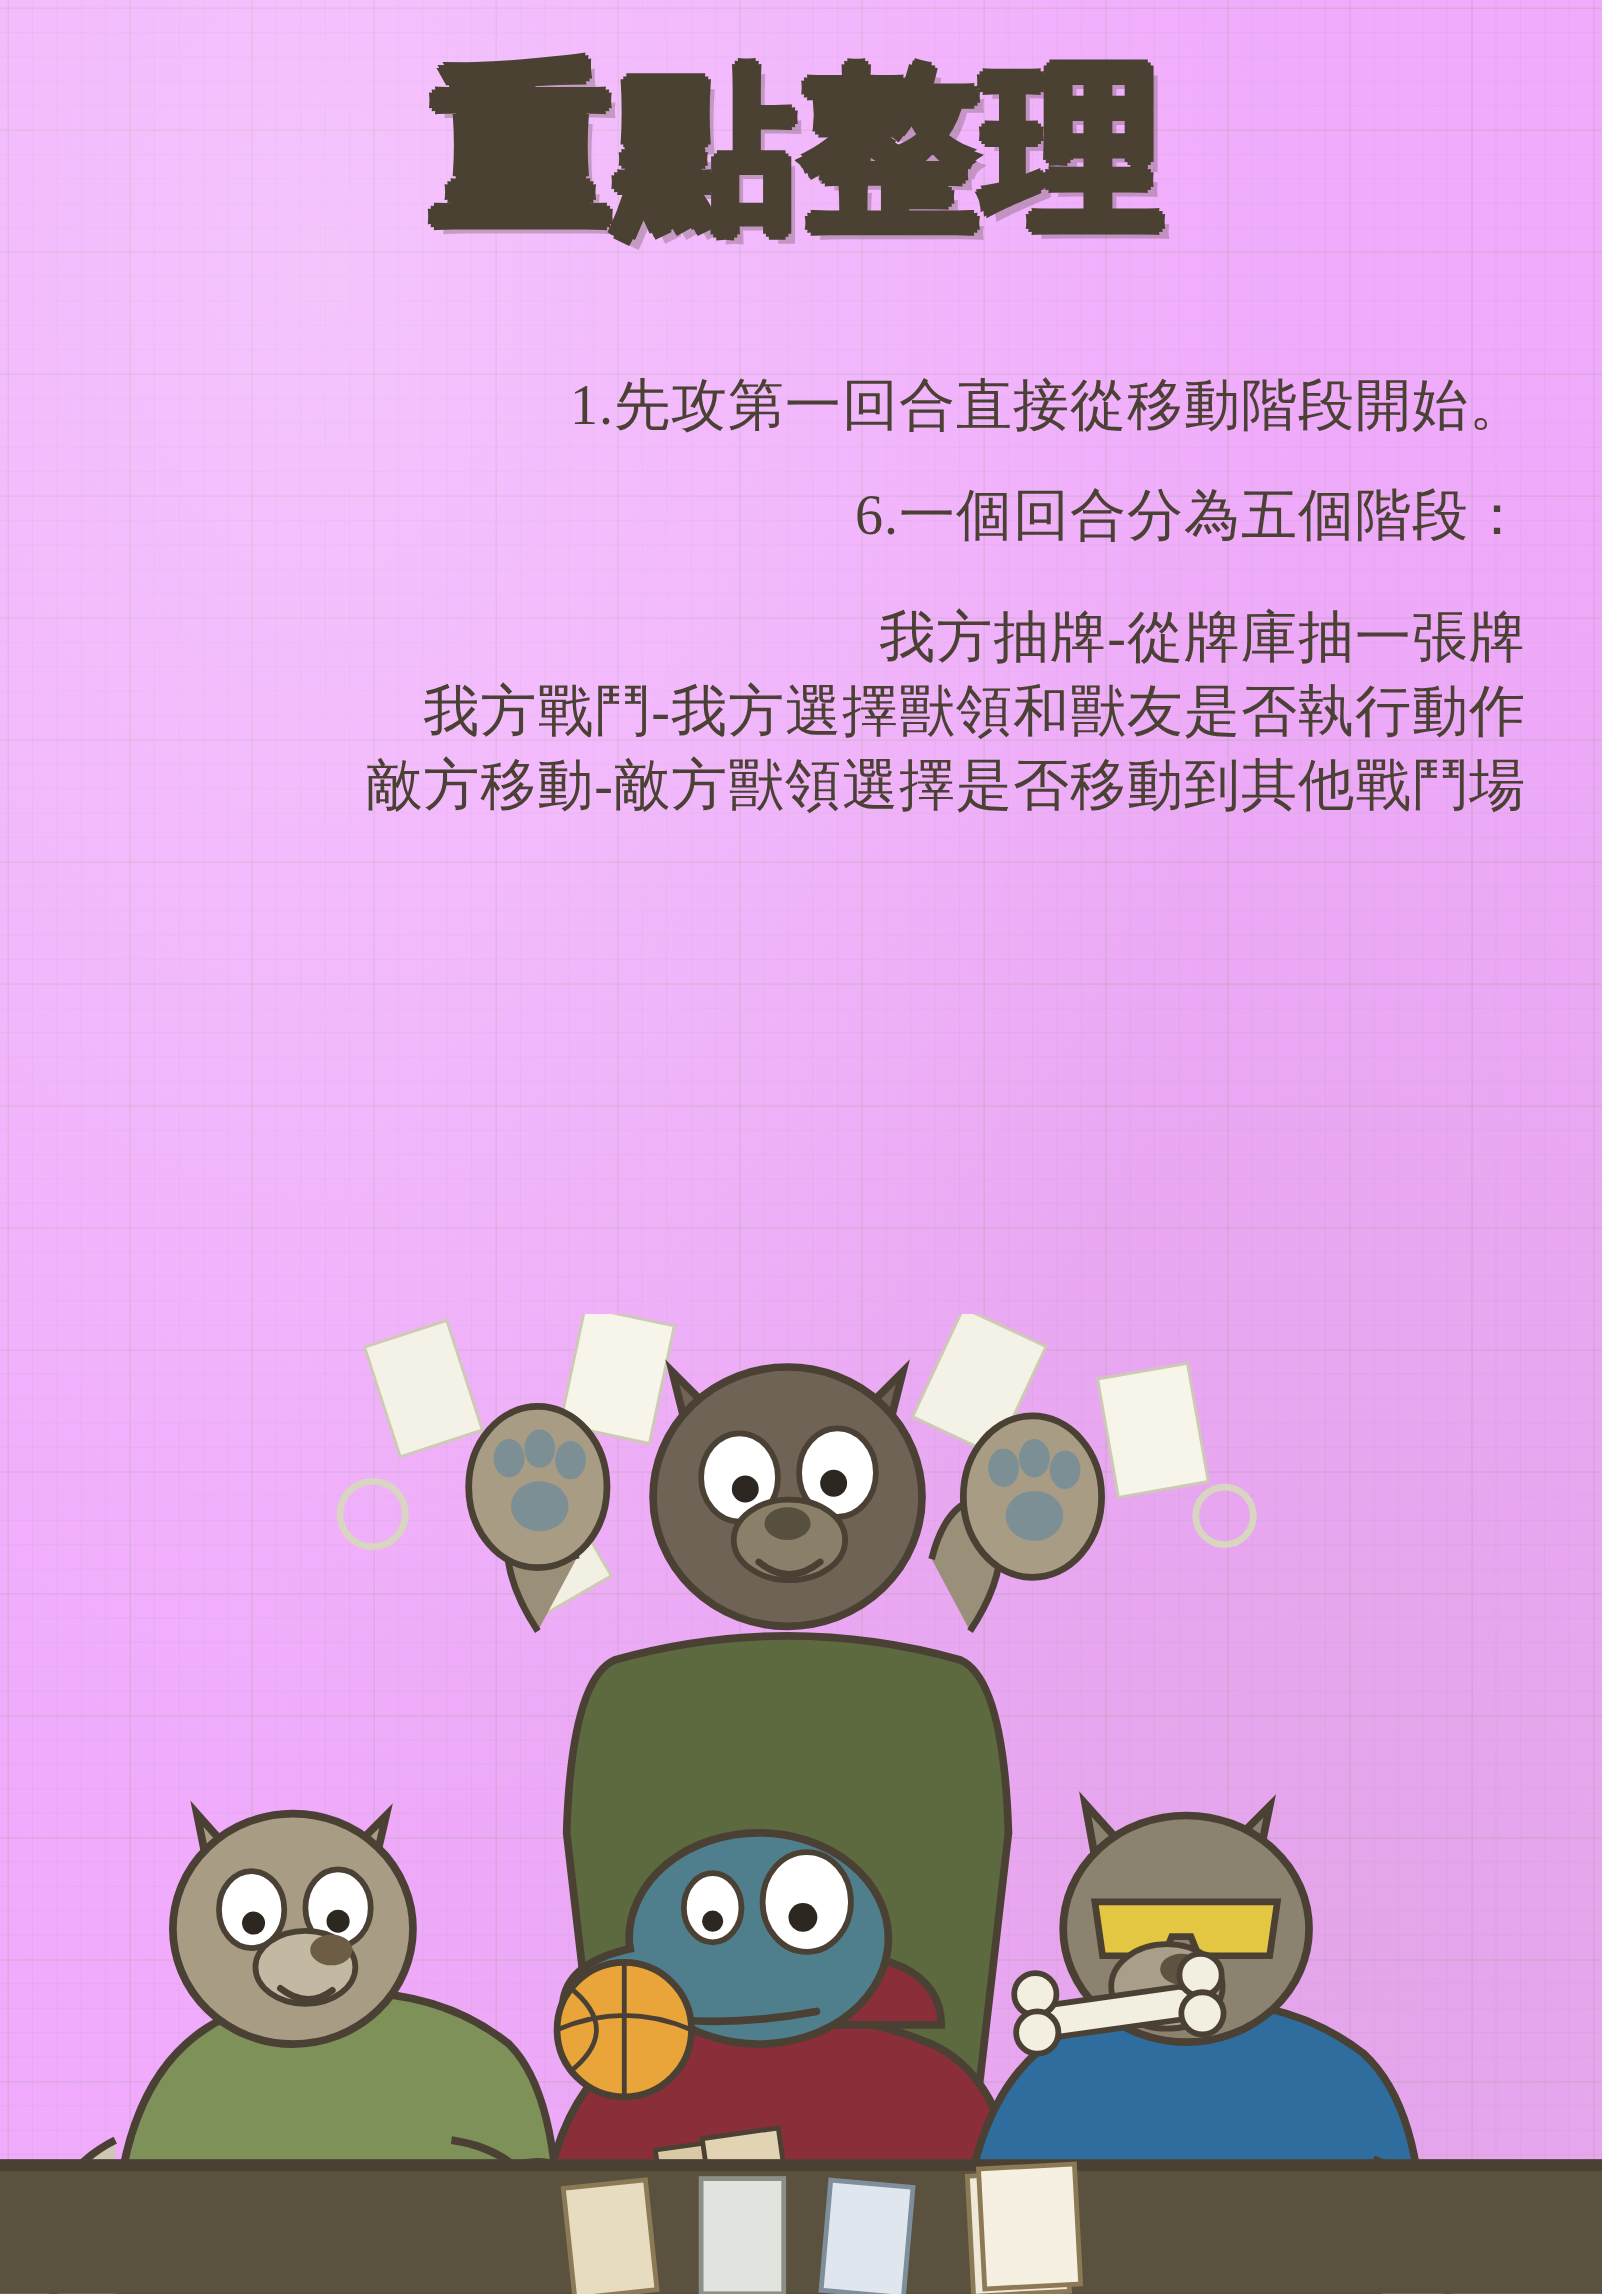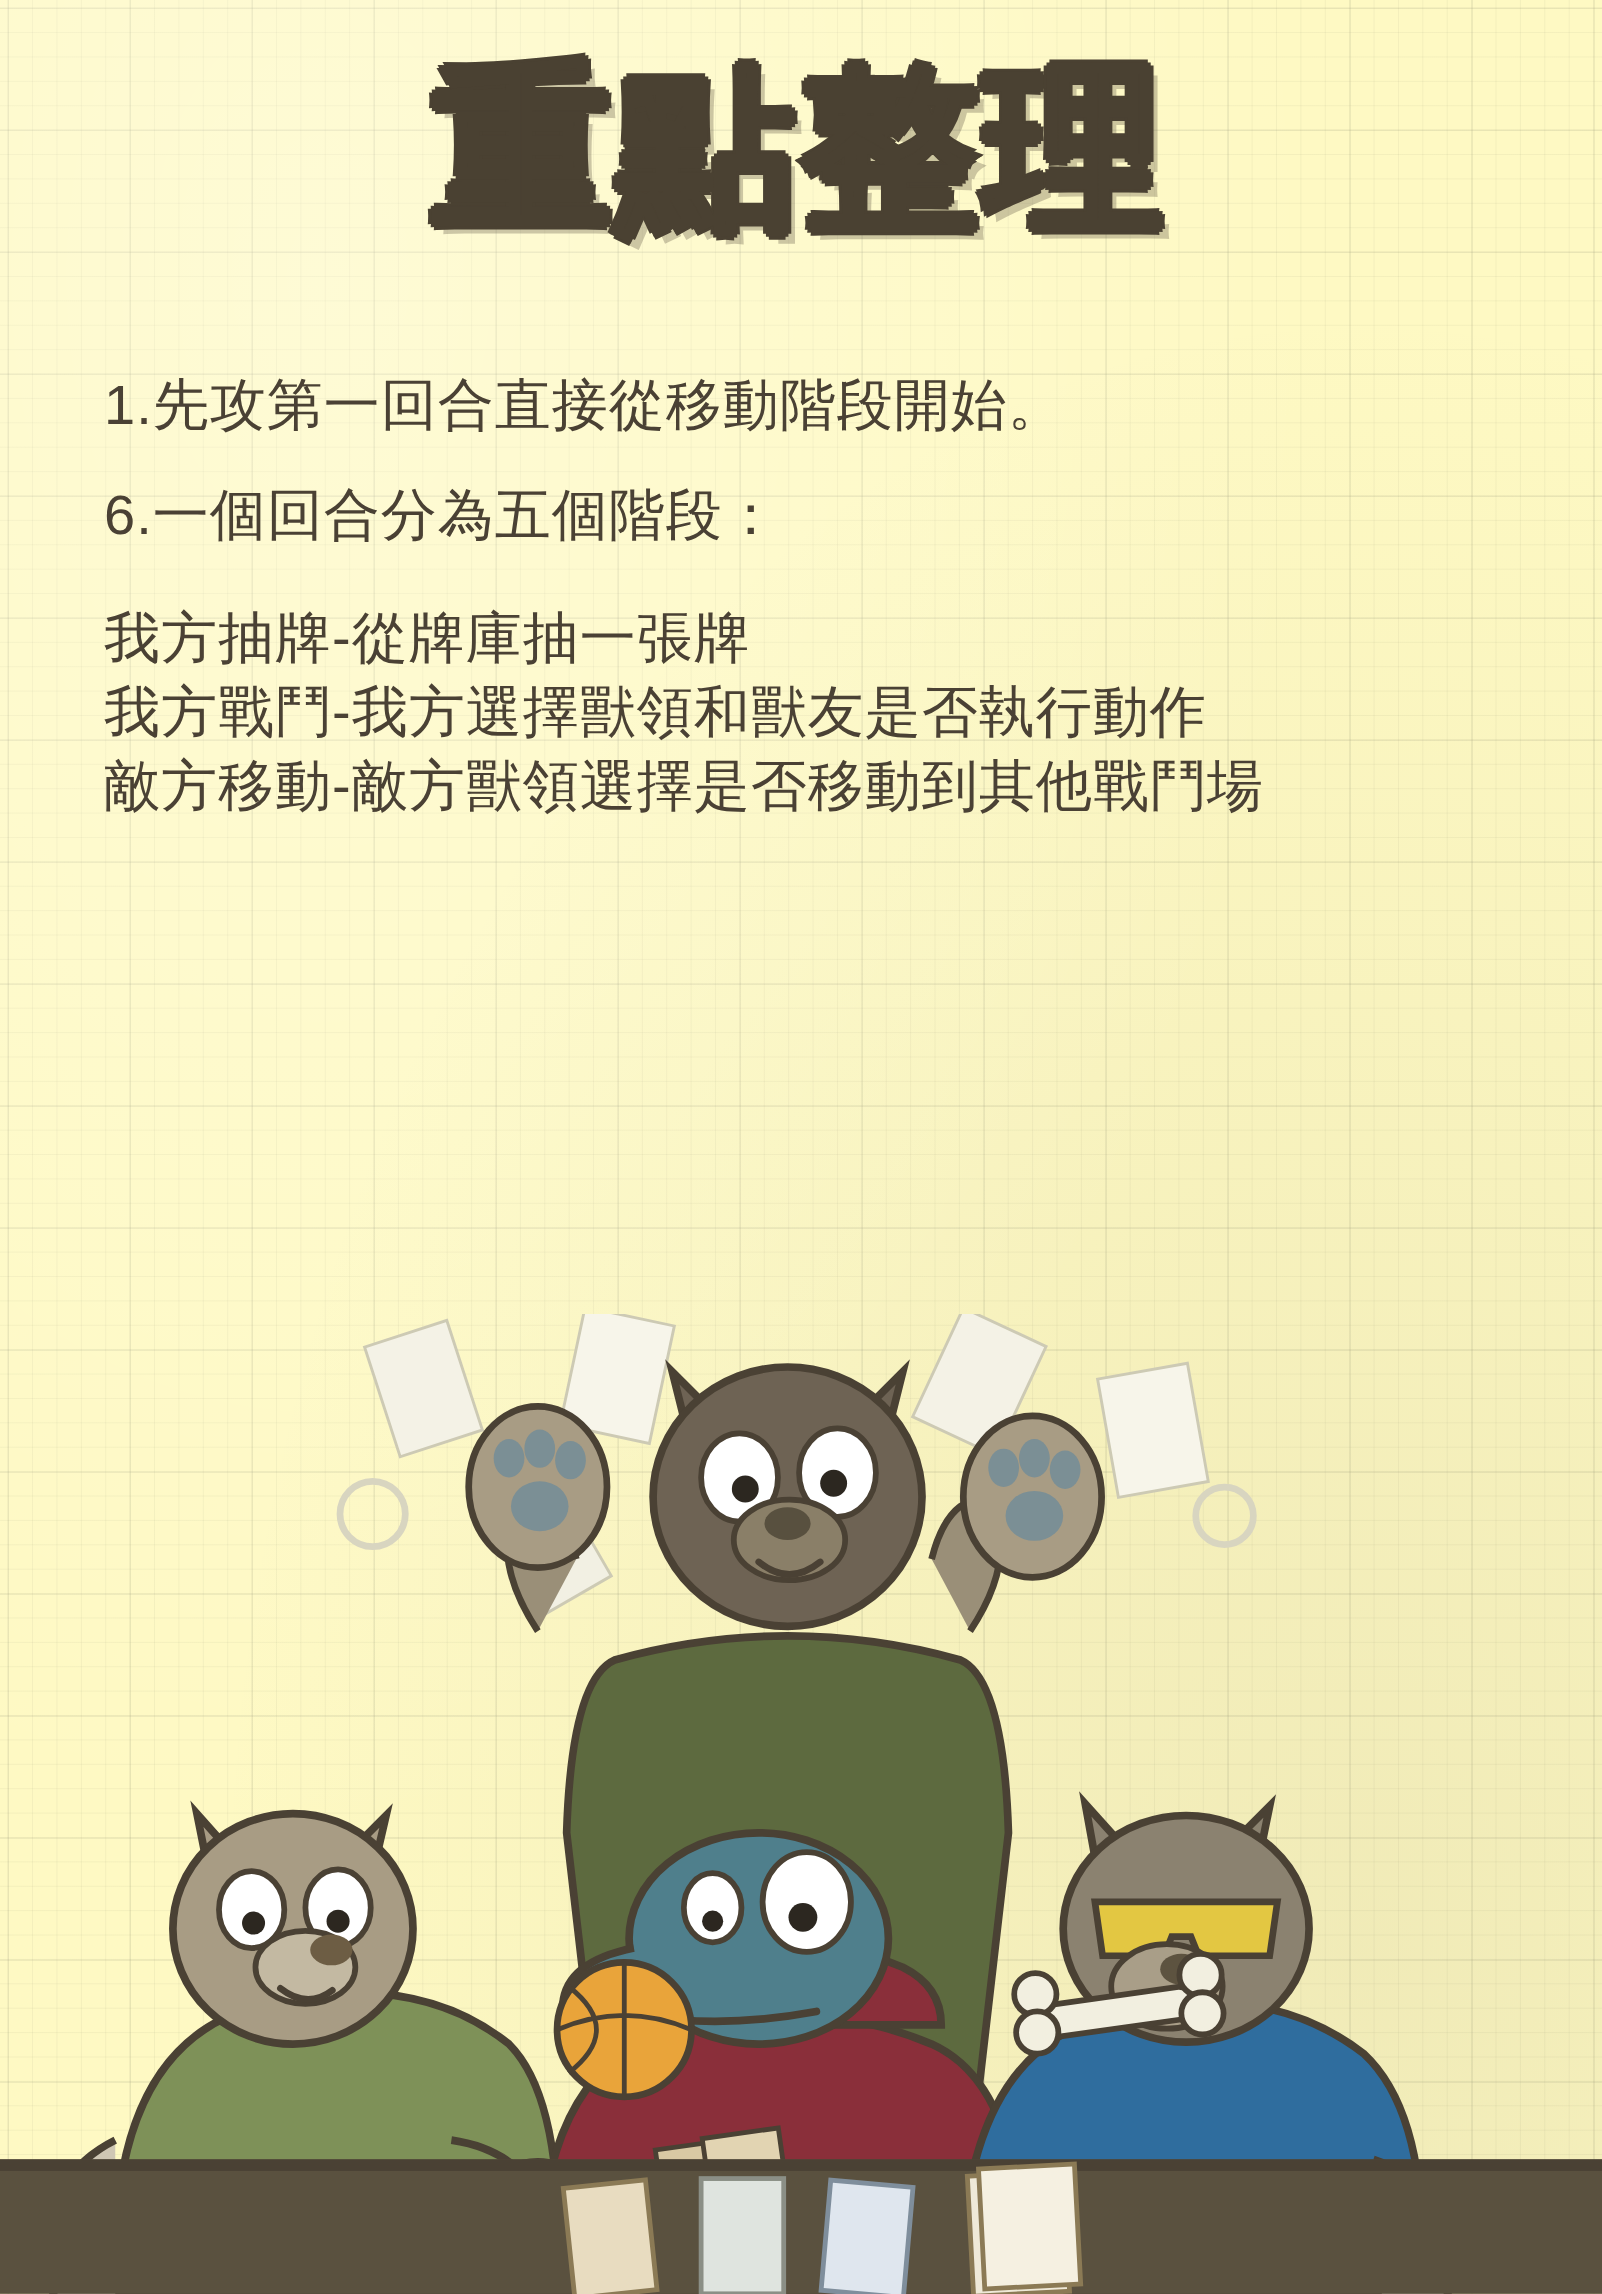--- a/index.html
+++ b/index.html
@@ -5,21 +5,21 @@
   html, body {
     margin: 0;
     padding: 0;
     background: #ffffff;
   }
   .page {
     position: relative;
     width: 1602px;
     height: 2294px;
     overflow: hidden;
-    background-color: #fef9c3;
+    background-color: #f0abfc;
     font-family: "Liberation Sans", sans-serif;
   }
   
   .grid-layer {
     position: absolute;
     inset: 0;
     background-image:
       linear-gradient(to right, rgba(150,150,120,0.22) 1px, transparent 1px),
       linear-gradient(to bottom, rgba(150,150,120,0.22) 1px, transparent 1px),
       linear-gradient(to right, rgba(150,150,120,0.10) 1px, transparent 1px),
@@ -62,24 +62,25 @@
     -webkit-text-stroke: 5.8px #4a4132;
   }
 
   
   .content {
     position: absolute;
     top: 377px;
     left: 104px;
     width: 1422px;
     color: #4a4134;
-    font-family: Liberation Sans, sans-serif;
+    font-family: Liberation Serif, serif;
     font-size: 56px;
     line-height: 1.0;
     letter-spacing: 1px;
+    text-align: right;
   }
   .line-num {
     font-size: 56px;
     margin-bottom: 54px;
     white-space: nowrap;
   }
   .phase-list {
     margin-top: 58px;
   }
   .phase-line {

